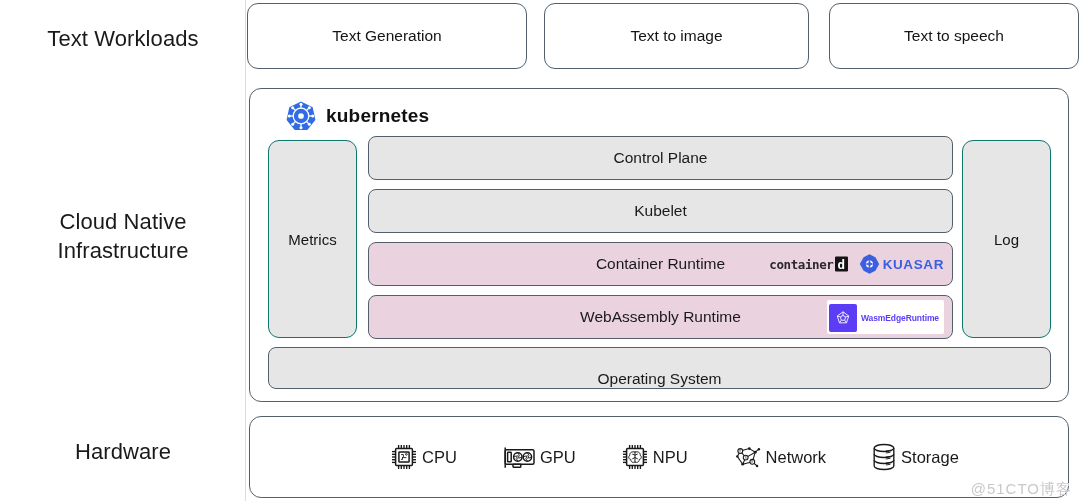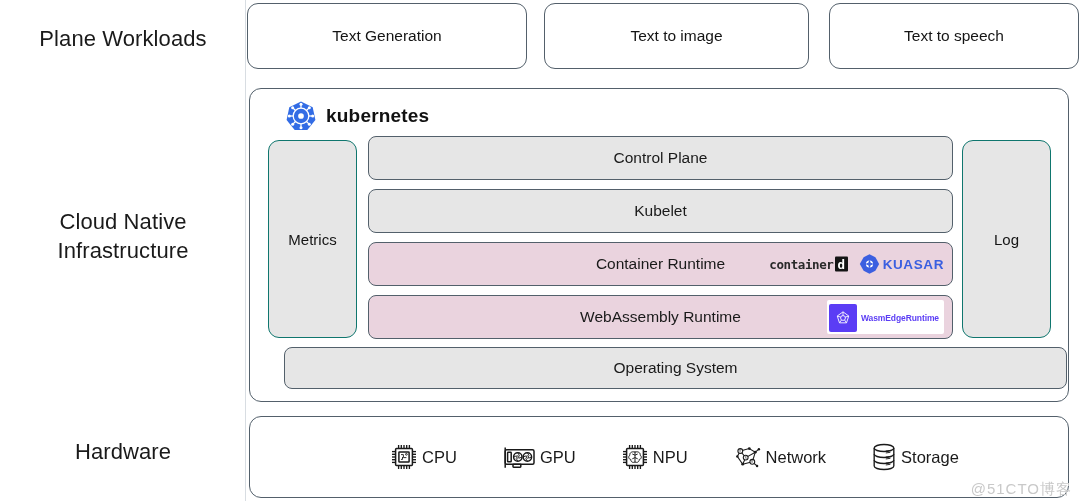--- a/index.html
+++ b/index.html
@@ -131,30 +131,30 @@
   .stack-row.pink { background: #ead3de; }
   #row-control   { top: 47px; }
   #row-kubelet   { top: 100px; }
   #row-cri       { top: 153px; }
   #row-wasm      { top: 206px; }
 
   .row-text { pointer-events: none; }
 
   #row-os {
     position: absolute;
-    left: 34px;
+    left: 18px;
     top: 258px;
     width: 783px;
     height: 42px;
     box-sizing: border-box;
     border: 1px solid #53606b;
     border-radius: 8px;
     background: #e6e6e6;
     display: flex;
-    align-items: center;
+    align-items: flex-end;
     justify-content: center;
     font-size: 15.5px;
   }
 
   
   .row-logos {
     position: absolute;
     right: 8px;
     top: 50%;
     transform: translateY(-50%);
@@ -254,21 +254,21 @@
     letter-spacing: 1px;
     user-select: none;
   }
 </style>
 </head>
 <body>
 
 <div id="canvas">
 
   <div class="left-col">
-    <div class="row-label" id="label-llm">Plane Workloads</div>
+    <div class="row-label" id="label-llm">Text Workloads</div>
     <div class="row-label" id="label-cni"><span id="cni-line1">Cloud Native</span><br><span id="cni-line2">Infrastructure</span></div>
     <div class="row-label" id="label-hw">Hardware</div>
   </div>
 
   <div class="box workload" id="wl-0">
     <span>Text Generation</span>
   </div>
   <div class="box workload" id="wl-1">
     <span>Text to image</span>
   </div>

